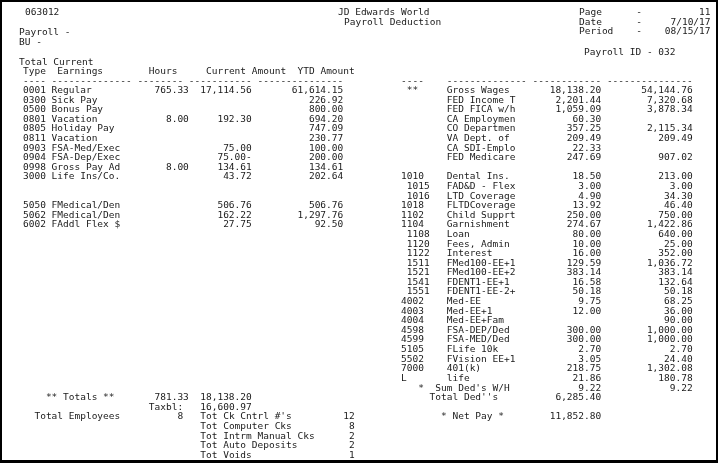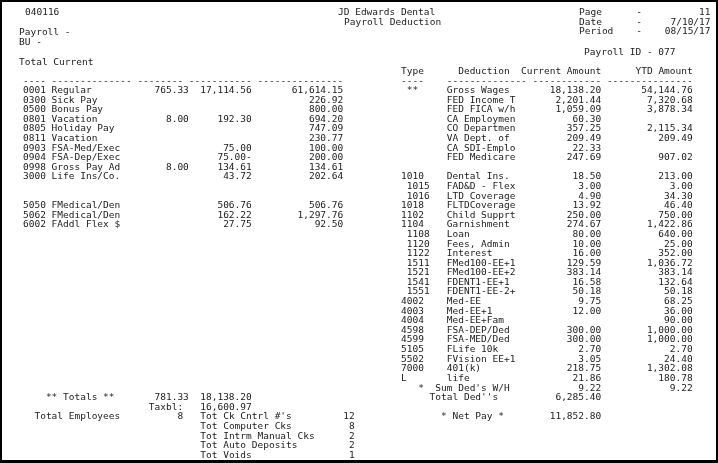--- a/index.html
+++ b/index.html
@@ -19,32 +19,32 @@
   .abs{position:absolute;white-space:pre;}
   .row{height:9.6px;white-space:pre;}
   .cell{display:inline-block;white-space:pre;vertical-align:top;overflow:visible;}
   .ra{text-align:right;}
 </style>
 </head>
 <body>
 
 <div class="page">
 
-  <div class="abs" style="left:23px;top:5px">040116</div>
-  <div class="abs" style="left:336px;top:5px">JD Edwards Dental</div>
+  <div class="abs" style="left:23px;top:5px">063012</div>
+  <div class="abs" style="left:336px;top:5px">JD Edwards World</div>
   <div class="abs" style="left:342px;top:15px">Payroll Deduction</div>
   <div class="abs" style="left:577px;top:5px" id="page-meta"><div class="row"><span class="cell" style="width: 10ch;">Page</span><span class="cell" style="width: 1ch;">-</span><span class="cell ra" style="width: 12ch;">11</span></div><div class="row"><span class="cell" style="width: 10ch;">Date</span><span class="cell" style="width: 1ch;">-</span><span class="cell ra" style="width: 12ch;">7/10/17</span></div><div class="row"><span class="cell" style="width: 10ch;">Period</span><span class="cell" style="width: 1ch;">-</span><span class="cell ra" style="width: 12ch;">08/15/17</span></div></div>
 
   <div class="abs" style="left:17px;top:25px">Payroll -</div>
   <div class="abs" style="left:17px;top:34.5px">BU -</div>
-  <div class="abs" style="left:582px;top:45px" id="payroll-id">Payroll ID - 077</div>
+  <div class="abs" style="left:582px;top:45px" id="payroll-id">Payroll ID - 032</div>
   <div class="abs" style="left:17px;top:55px">Total Current</div>
 
+  <div class="abs" style="left:21px;top:64px" id="earn-hdr">Type  Earnings        Hours     Current Amount  YTD Amount</div>
   <div class="abs" style="left:21px;top:73.5px" id="earn-dash">---- -------------- -------- ----------- ---------------</div>
   <div class="abs" style="left:21px;top:83px" id="earn-rows"><div class="row"><span class="cell" style="width: 5ch;">0001</span><span class="cell" style="width: 15ch;">Regular</span><span class="cell ra" style="width: 9ch;">765.33</span><span class="cell ra" style="width: 11ch;">17,114.56</span><span class="cell ra" style="width: 16ch;">61,614.15</span></div><div class="row"><span class="cell" style="width: 5ch;">0300</span><span class="cell" style="width: 15ch;">Sick Pay</span><span class="cell ra" style="width: 9ch;"></span><span class="cell ra" style="width: 11ch;"></span><span class="cell ra" style="width: 16ch;">226.92</span></div><div class="row"><span class="cell" style="width: 5ch;">0500</span><span class="cell" style="width: 15ch;">Bonus Pay</span><span class="cell ra" style="width: 9ch;"></span><span class="cell ra" style="width: 11ch;"></span><span class="cell ra" style="width: 16ch;">800.00</span></div><div class="row"><span class="cell" style="width: 5ch;">0801</span><span class="cell" style="width: 15ch;">Vacation</span><span class="cell ra" style="width: 9ch;">8.00</span><span class="cell ra" style="width: 11ch;">192.30</span><span class="cell ra" style="width: 16ch;">694.20</span></div><div class="row"><span class="cell" style="width: 5ch;">0805</span><span class="cell" style="width: 15ch;">Holiday Pay</span><span class="cell ra" style="width: 9ch;"></span><span class="cell ra" style="width: 11ch;"></span><span class="cell ra" style="width: 16ch;">747.09</span></div><div class="row"><span class="cell" style="width: 5ch;">0811</span><span class="cell" style="width: 15ch;">Vacation</span><span class="cell ra" style="width: 9ch;"></span><span class="cell ra" style="width: 11ch;"></span><span class="cell ra" style="width: 16ch;">230.77</span></div><div class="row"><span class="cell" style="width: 5ch;">0903</span><span class="cell" style="width: 15ch;">FSA-Med/Exec</span><span class="cell ra" style="width: 9ch;"></span><span class="cell ra" style="width: 11ch;">75.00</span><span class="cell ra" style="width: 16ch;">100.00</span></div><div class="row"><span class="cell" style="width: 5ch;">0904</span><span class="cell" style="width: 15ch;">FSA-Dep/Exec</span><span class="cell ra" style="width: 9ch;"></span><span class="cell ra" style="width: 11ch;">75.00-</span><span class="cell ra" style="width: 16ch;">200.00</span></div><div class="row"><span class="cell" style="width: 5ch;">0998</span><span class="cell" style="width: 15ch;">Gross Pay Ad</span><span class="cell ra" style="width: 9ch;">8.00</span><span class="cell ra" style="width: 11ch;">134.61</span><span class="cell ra" style="width: 16ch;">134.61</span></div><div class="row"><span class="cell" style="width: 5ch;">3000</span><span class="cell" style="width: 15ch;">Life Ins/Co.</span><span class="cell ra" style="width: 9ch;"></span><span class="cell ra" style="width: 11ch;">43.72</span><span class="cell ra" style="width: 16ch;">202.64</span></div><div class="row"><span class="cell" style="width: 5ch;"></span><span class="cell" style="width: 15ch;"></span><span class="cell ra" style="width: 9ch;"></span><span class="cell ra" style="width: 11ch;"></span><span class="cell ra" style="width: 16ch;"></span></div><div class="row"><span class="cell" style="width: 5ch;"></span><span class="cell" style="width: 15ch;"></span><span class="cell ra" style="width: 9ch;"></span><span class="cell ra" style="width: 11ch;"></span><span class="cell ra" style="width: 16ch;"></span></div><div class="row"><span class="cell" style="width: 5ch;">5050</span><span class="cell" style="width: 15ch;">FMedical/Den</span><span class="cell ra" style="width: 9ch;"></span><span class="cell ra" style="width: 11ch;">506.76</span><span class="cell ra" style="width: 16ch;">506.76</span></div><div class="row"><span class="cell" style="width: 5ch;">5062</span><span class="cell" style="width: 15ch;">FMedical/Den</span><span class="cell ra" style="width: 9ch;"></span><span class="cell ra" style="width: 11ch;">162.22</span><span class="cell ra" style="width: 16ch;">1,297.76</span></div><div class="row"><span class="cell" style="width: 5ch;">6002</span><span class="cell" style="width: 15ch;">FAddl Flex $</span><span class="cell ra" style="width: 9ch;"></span><span class="cell ra" style="width: 11ch;">27.75</span><span class="cell ra" style="width: 16ch;">92.50</span></div></div>
   <div class="abs" style="left:21px;top:390.2px" id="earn-totals"><div class="row"><span class="cell" style="width: 4ch;"></span><span class="cell" style="width: 12ch;">** Totals **</span><span class="cell ra" style="width: 13ch;">781.33</span><span class="cell ra" style="width: 11ch;">18,138.20</span></div><div class="row"><span class="cell" style="width: 22ch;"></span><span class="cell" style="width: 6ch;">Taxbl:</span><span class="cell ra" style="width: 12ch;">16,600.97</span></div><div class="row"><span class="cell" style="width: 2ch;"></span><span class="cell" style="width: 15ch;">Total Employees</span><span class="cell ra" style="width: 11ch;">8</span><span class="cell" style="width: 3ch;"></span><span class="cell" style="width: 20ch;">Tot Ck Cntrl #'s</span><span class="cell ra" style="width: 7ch;">12</span></div><div class="row"><span class="cell" style="width: 31ch;"></span><span class="cell" style="width: 20ch;">Tot Computer Cks</span><span class="cell ra" style="width: 7ch;">8</span></div><div class="row"><span class="cell" style="width: 31ch;"></span><span class="cell" style="width: 20ch;">Tot Intrm Manual Cks</span><span class="cell ra" style="width: 7ch;">2</span></div><div class="row"><span class="cell" style="width: 31ch;"></span><span class="cell" style="width: 20ch;">Tot Auto Deposits</span><span class="cell ra" style="width: 7ch;">2</span></div><div class="row"><span class="cell" style="width: 31ch;"></span><span class="cell" style="width: 20ch;">Tot Voids</span><span class="cell ra" style="width: 7ch;">1</span></div></div>
 
-  <div class="abs" style="left:399px;top:64px" id="ded-hdr">Type      Deduction  Current Amount      YTD Amount</div>
   <div class="abs" style="left:399px;top:73.5px" id="ded-dash">----    -------------- ------------ ---------------</div>
   <div class="abs" style="left:399px;top:83px" id="ded-rows"><div class="row"><span class="cell" style="width: 8ch;"> **</span><span class="cell" style="width: 14ch;">Gross Wages</span><span class="cell ra" style="width: 13ch;">18,138.20</span><span class="cell ra" style="width: 16ch;">54,144.76</span></div><div class="row"><span class="cell" style="width: 8ch;"></span><span class="cell" style="width: 14ch;">FED Income T</span><span class="cell ra" style="width: 13ch;">2,201.44</span><span class="cell ra" style="width: 16ch;">7,320.68</span></div><div class="row"><span class="cell" style="width: 8ch;"></span><span class="cell" style="width: 14ch;">FED FICA w/h</span><span class="cell ra" style="width: 13ch;">1,059.09</span><span class="cell ra" style="width: 16ch;">3,878.34</span></div><div class="row"><span class="cell" style="width: 8ch;"></span><span class="cell" style="width: 14ch;">CA Employmen</span><span class="cell ra" style="width: 13ch;">60.30</span><span class="cell ra" style="width: 16ch;"></span></div><div class="row"><span class="cell" style="width: 8ch;"></span><span class="cell" style="width: 14ch;">CO Departmen</span><span class="cell ra" style="width: 13ch;">357.25</span><span class="cell ra" style="width: 16ch;">2,115.34</span></div><div class="row"><span class="cell" style="width: 8ch;"></span><span class="cell" style="width: 14ch;">VA Dept. of</span><span class="cell ra" style="width: 13ch;">209.49</span><span class="cell ra" style="width: 16ch;">209.49</span></div><div class="row"><span class="cell" style="width: 8ch;"></span><span class="cell" style="width: 14ch;">CA SDI-Emplo</span><span class="cell ra" style="width: 13ch;">22.33</span><span class="cell ra" style="width: 16ch;"></span></div><div class="row"><span class="cell" style="width: 8ch;"></span><span class="cell" style="width: 14ch;">FED Medicare</span><span class="cell ra" style="width: 13ch;">247.69</span><span class="cell ra" style="width: 16ch;">907.02</span></div><div class="row"><span class="cell" style="width: 8ch;"></span><span class="cell" style="width: 14ch;"></span><span class="cell ra" style="width: 13ch;"></span><span class="cell ra" style="width: 16ch;"></span></div><div class="row"><span class="cell" style="width: 8ch;">1010</span><span class="cell" style="width: 14ch;">Dental Ins.</span><span class="cell ra" style="width: 13ch;">18.50</span><span class="cell ra" style="width: 16ch;">213.00</span></div><div class="row"><span class="cell" style="width: 8ch;"> 1015</span><span class="cell" style="width: 14ch;">FAD&amp;D - Flex</span><span class="cell ra" style="width: 13ch;">3.00</span><span class="cell ra" style="width: 16ch;">3.00</span></div><div class="row"><span class="cell" style="width: 8ch;"> 1016</span><span class="cell" style="width: 14ch;">LTD Coverage</span><span class="cell ra" style="width: 13ch;">4.90</span><span class="cell ra" style="width: 16ch;">34.30</span></div><div class="row"><span class="cell" style="width: 8ch;">1018</span><span class="cell" style="width: 14ch;">FLTDCoverage</span><span class="cell ra" style="width: 13ch;">13.92</span><span class="cell ra" style="width: 16ch;">46.40</span></div><div class="row"><span class="cell" style="width: 8ch;">1102</span><span class="cell" style="width: 14ch;">Child Supprt</span><span class="cell ra" style="width: 13ch;">250.00</span><span class="cell ra" style="width: 16ch;">750.00</span></div><div class="row"><span class="cell" style="width: 8ch;">1104</span><span class="cell" style="width: 14ch;">Garnishment</span><span class="cell ra" style="width: 13ch;">274.67</span><span class="cell ra" style="width: 16ch;">1,422.86</span></div><div class="row"><span class="cell" style="width: 8ch;"> 1108</span><span class="cell" style="width: 14ch;">Loan</span><span class="cell ra" style="width: 13ch;">80.00</span><span class="cell ra" style="width: 16ch;">640.00</span></div><div class="row"><span class="cell" style="width: 8ch;"> 1120</span><span class="cell" style="width: 14ch;">Fees, Admin</span><span class="cell ra" style="width: 13ch;">10.00</span><span class="cell ra" style="width: 16ch;">25.00</span></div><div class="row"><span class="cell" style="width: 8ch;"> 1122</span><span class="cell" style="width: 14ch;">Interest</span><span class="cell ra" style="width: 13ch;">16.00</span><span class="cell ra" style="width: 16ch;">352.00</span></div><div class="row"><span class="cell" style="width: 8ch;"> 1511</span><span class="cell" style="width: 14ch;">FMed100-EE+1</span><span class="cell ra" style="width: 13ch;">129.59</span><span class="cell ra" style="width: 16ch;">1,036.72</span></div><div class="row"><span class="cell" style="width: 8ch;"> 1521</span><span class="cell" style="width: 14ch;">FMed100-EE+2</span><span class="cell ra" style="width: 13ch;">383.14</span><span class="cell ra" style="width: 16ch;">383.14</span></div><div class="row"><span class="cell" style="width: 8ch;"> 1541</span><span class="cell" style="width: 14ch;">FDENT1-EE+1</span><span class="cell ra" style="width: 13ch;">16.58</span><span class="cell ra" style="width: 16ch;">132.64</span></div><div class="row"><span class="cell" style="width: 8ch;"> 1551</span><span class="cell" style="width: 14ch;">FDENT1-EE-2+</span><span class="cell ra" style="width: 13ch;">50.18</span><span class="cell ra" style="width: 16ch;">50.18</span></div><div class="row"><span class="cell" style="width: 8ch;">4002</span><span class="cell" style="width: 14ch;">Med-EE</span><span class="cell ra" style="width: 13ch;">9.75</span><span class="cell ra" style="width: 16ch;">68.25</span></div><div class="row"><span class="cell" style="width: 8ch;">4003</span><span class="cell" style="width: 14ch;">Med-EE+1</span><span class="cell ra" style="width: 13ch;">12.00</span><span class="cell ra" style="width: 16ch;">36.00</span></div><div class="row"><span class="cell" style="width: 8ch;">4004</span><span class="cell" style="width: 14ch;">Med-EE+Fam</span><span class="cell ra" style="width: 13ch;"></span><span class="cell ra" style="width: 16ch;">90.00</span></div><div class="row"><span class="cell" style="width: 8ch;">4598</span><span class="cell" style="width: 14ch;">FSA-DEP/Ded</span><span class="cell ra" style="width: 13ch;">300.00</span><span class="cell ra" style="width: 16ch;">1,000.00</span></div><div class="row"><span class="cell" style="width: 8ch;">4599</span><span class="cell" style="width: 14ch;">FSA-MED/Ded</span><span class="cell ra" style="width: 13ch;">300.00</span><span class="cell ra" style="width: 16ch;">1,000.00</span></div><div class="row"><span class="cell" style="width: 8ch;">5105</span><span class="cell" style="width: 14ch;">FLife 10k</span><span class="cell ra" style="width: 13ch;">2.70</span><span class="cell ra" style="width: 16ch;">2.70</span></div><div class="row"><span class="cell" style="width: 8ch;">5502</span><span class="cell" style="width: 14ch;">FVision EE+1</span><span class="cell ra" style="width: 13ch;">3.05</span><span class="cell ra" style="width: 16ch;">24.40</span></div><div class="row"><span class="cell" style="width: 8ch;">7000</span><span class="cell" style="width: 14ch;">401(k)</span><span class="cell ra" style="width: 13ch;">218.75</span><span class="cell ra" style="width: 16ch;">1,302.08</span></div><div class="row"><span class="cell" style="width: 8ch;">L</span><span class="cell" style="width: 14ch;">life</span><span class="cell ra" style="width: 13ch;">21.86</span><span class="cell ra" style="width: 16ch;">180.78</span></div></div>
   <div class="abs" style="left:399px;top:380.6px" id="ded-summary"><div class="row"><span class="cell" style="width: 22ch;">   *  Sum Ded's W/H</span><span class="cell ra" style="width: 13ch;">9.22</span><span class="cell ra" style="width: 16ch;">9.22</span></div><div class="row"><span class="cell" style="width: 22ch;">     Total Ded''s</span><span class="cell ra" style="width: 13ch;">6,285.40</span><span class="cell ra" style="width: 16ch;"></span></div><div class="row"><span class="cell" style="width: 22ch;"></span></div><div class="row"><span class="cell" style="width: 22ch;">       * Net Pay *</span><span class="cell ra" style="width: 13ch;">11,852.80</span><span class="cell ra" style="width: 16ch;"></span></div></div>
 
 </div>
 
 </body></html>

